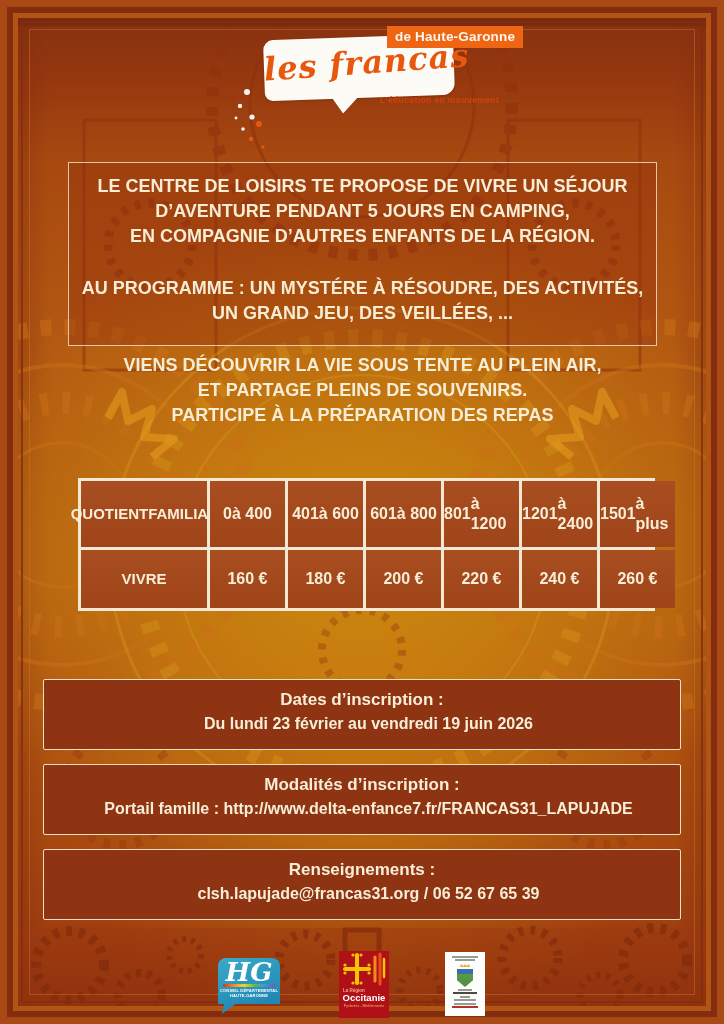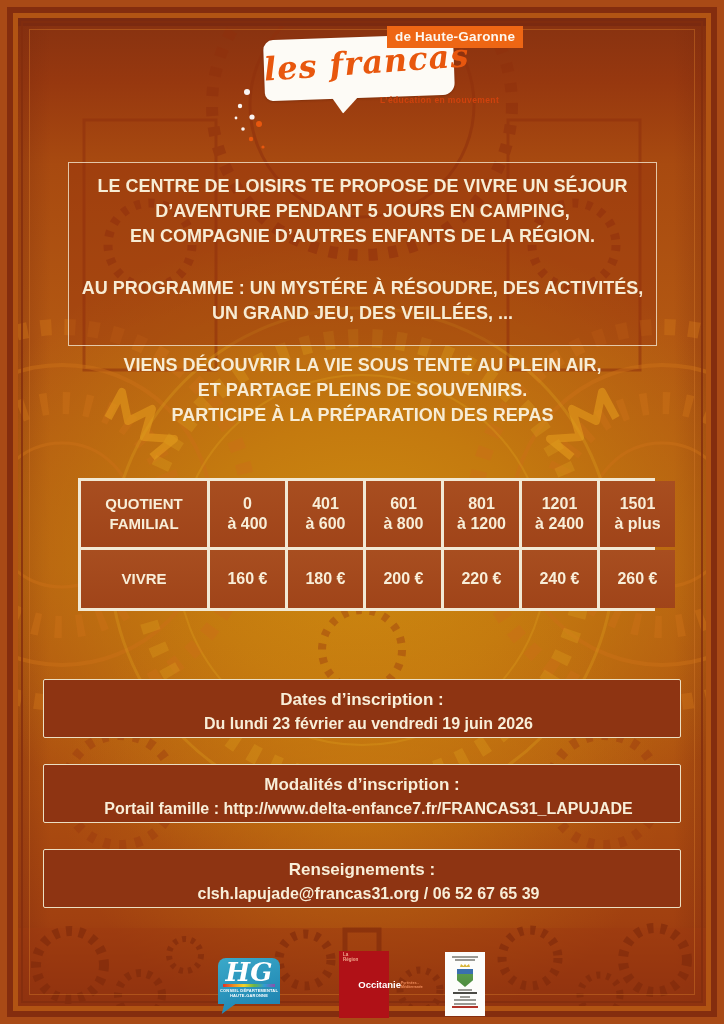--- a/index.html
+++ b/index.html
@@ -65,28 +65,28 @@
   
   .price-table {
     position:absolute; left:78px; top:478px; z-index:4;
     display:grid; grid-template-columns:126px repeat(6, 75px);
     grid-template-rows:66px 58px; gap:3px;
     background:#f2e9d4; border:3px solid #f2e9d4; width:577px;
   }
   .pt-cell {
     background:linear-gradient(180deg,#a84e20 0%, #a04419 100%);
     color:#f8eed8; font-weight:bold; font-size:16px;
-    display:flex; flex-direction:column; align-items:center; justify-content:center;
+    display:flex; align-items:center; justify-content:center;
     line-height:20px;
   }
   .pt-head { font-size:15px; }
 
   
   .info-bar {
-    position:absolute; left:43px; width:638px; height:59px; z-index:4;
+    position:absolute; left:43px; width:638px; height:71px; z-index:4;
     background:#8e3412; border:1px solid #ecdfc2; border-radius:2px;
     color:#f8eed8; text-align:center; font-weight:bold;
     padding-top:8px; line-height:24px;
   }
   .info-bar .bar-title { font-size:17px; display:block; }
   .info-bar .bar-detail { font-size:16px; display:block; white-space:nowrap;padding-left:13px; }
   #bar-dates { top:679px; }
   #bar-modalites { top:764px; }
   #bar-renseignements { top:849px; }
 
@@ -102,21 +102,21 @@
     font-family:"DejaVu Serif", serif; font-style:italic; font-weight:bold;
     color:#ffffff; font-size:26px; margin-top:3px; line-height:22px;
   }
   .logo-hg .hg-stripe {
     width:52px; height:3px; margin-top:1px;
     background:linear-gradient(90deg,#e53127 0%,#f08c1e 20%,#f5d327 40%,#6cb644 60%,#2e9cd6 80%,#8e4fa8 100%);
   }
   .logo-hg .hg-caption { color:#ffffff; font-size:4px; font-weight:bold; line-height:5px; margin-top:1px; text-align:center; letter-spacing:.2px; }
   .logo-occitanie {
     position:absolute; left:339px; top:951px; width:50px; height:67px; z-index:4;
-    background:#b01117; display:flex; flex-direction:row; align-items:center;
+    background:#b01117; display:flex; flex-direction:column; align-items:center;
   }
   .logo-occitanie .occ-caption1 { color:#f0a98c; font-size:4.5px; font-weight:bold; align-self:flex-start; margin:1px 0 0 4px; }
   .logo-occitanie .occ-caption2 { color:#ffffff; font-size:9.5px; font-weight:bold; line-height:10px; }
   .logo-occitanie .occ-caption3 { color:#f08c5a; font-size:3.5px; font-weight:bold; margin-top:1px; }
   .logo-crest {
     position:absolute; left:445px; top:952px; width:40px; height:64px; z-index:4;
     background:#fdfdfb; display:flex; flex-direction:column; align-items:center; padding-top:2px;
   }
   .tiny-bar { background:#9a9a94; height:2px; margin-top:1.5px; }
   .crest-shield {

